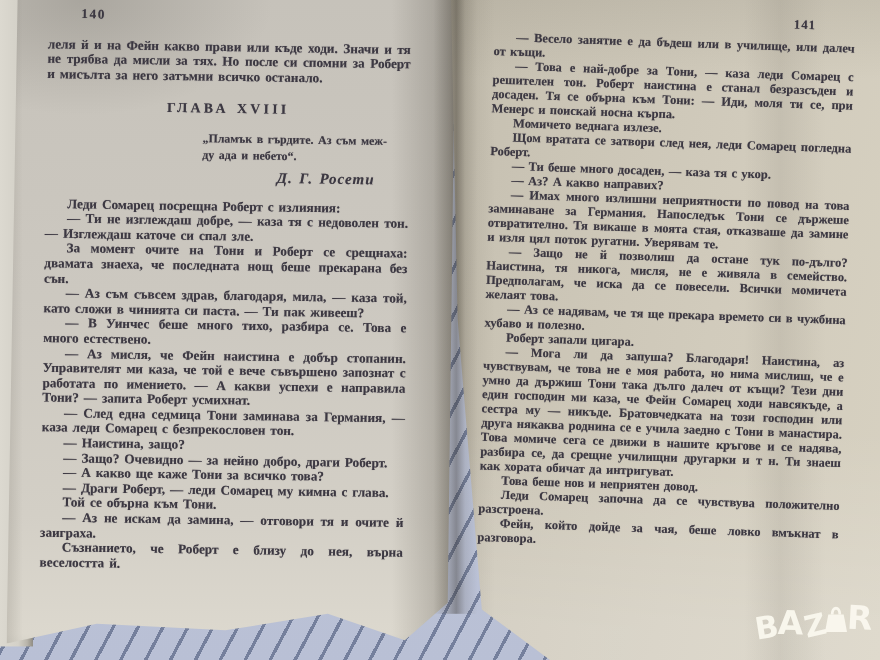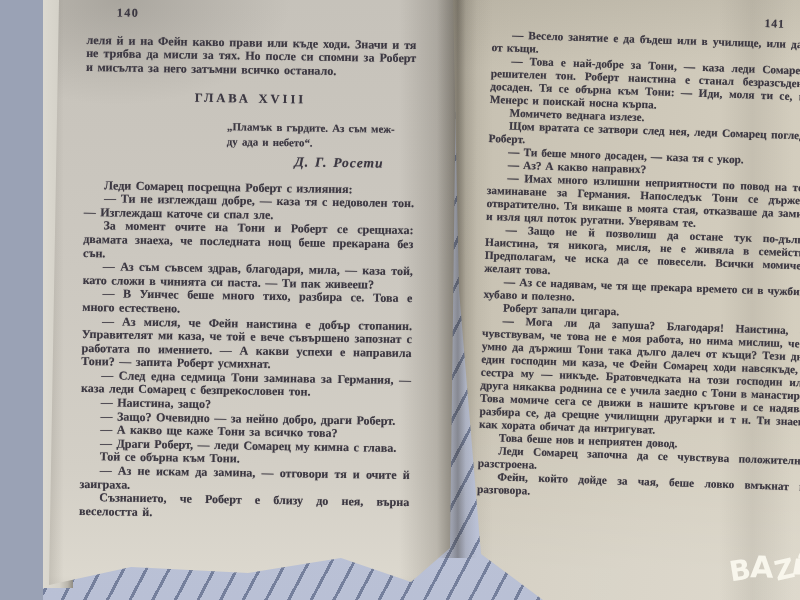--- a/index.html
+++ b/index.html
@@ -1,21 +1,21 @@
 <!DOCTYPE html>
 <html><head>
 <meta charset="utf-8">
 <style>
   html,body{margin:0;padding:0;}
   body{
     width:800px;height:600px;overflow:hidden;position:relative;
     background:#9aa2b5;
     font-family:"Liberation Serif","DejaVu Serif",serif;
   }
-  .photo{position:absolute;inset:0;margin-left:43px;}
+  .photo{position:absolute;inset:0;}
 
   
   .stripes{
     position:absolute;inset:0;z-index:1;
     background:
       repeating-linear-gradient(118deg,
         rgba(125,137,166,0) 0px, rgba(125,137,166,0) 17px,
         rgba(113,124,153,0.95) 17px, rgba(113,124,153,0.95) 20px),
       linear-gradient(180deg,#c3c9da 0%,#b9c0d5 100%);
   }

